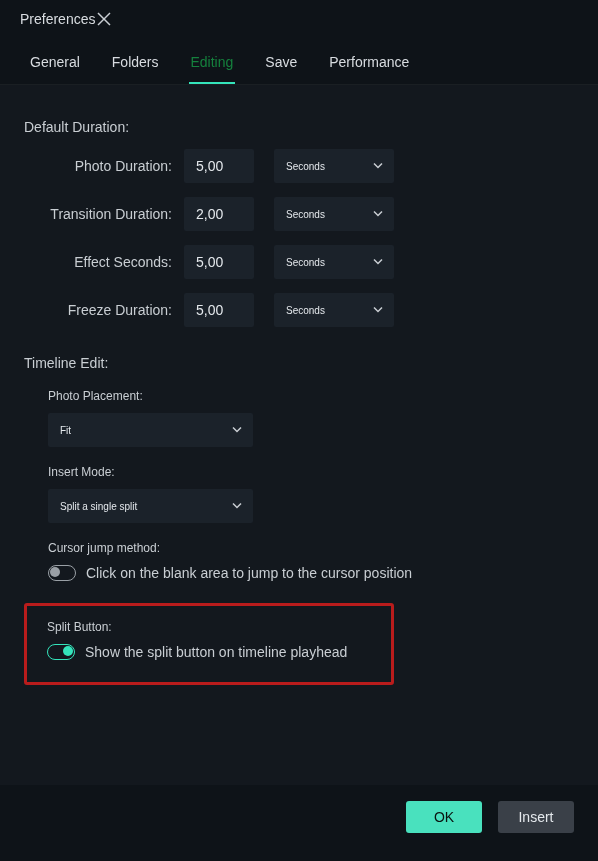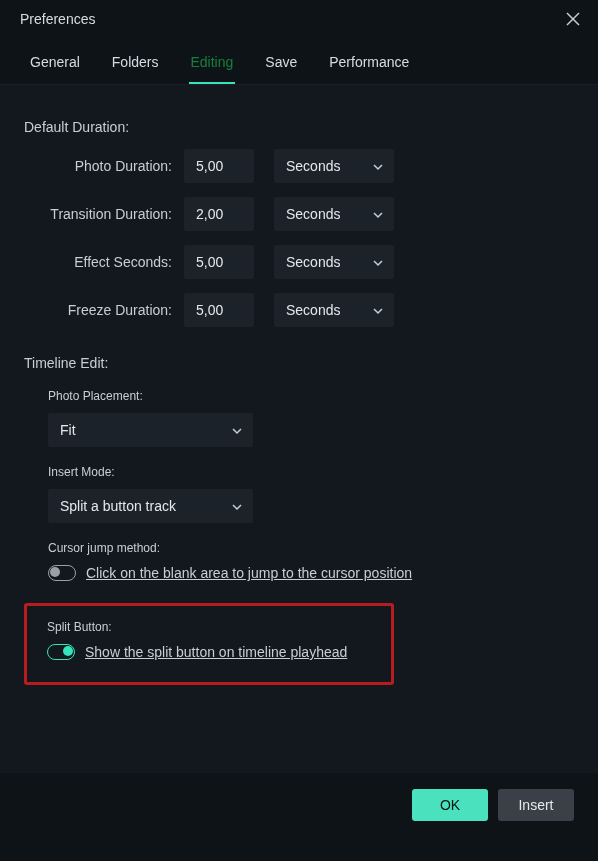--- a/index.html
+++ b/index.html
@@ -18,21 +18,20 @@
     width: 598px;
     height: 861px;
     background: #0e1318;
     display: flex;
     flex-direction: column;
   }
   
   .titlebar {
     display: flex;
     align-items: center;
-    justify-content: space-between;
     padding: 10px 16px 10px 20px;
     color: #d8dce0;
     font-size: 14px;
   }
   .close-icon {
     width: 18px;
     height: 18px;
     cursor: pointer;
     display: flex;
     align-items: center;
@@ -92,21 +91,21 @@
     border-radius: 2px;
     margin-right: 20px;
   }
   .select {
     width: 120px;
     height: 34px;
     background: #1b222a;
     border: none;
     color: #e4e8ec;
     padding: 0 30px 0 12px;
-    font-size: 14px;
+    font-size: 10px;
     border-radius: 2px;
     position: relative;
     display: flex;
     align-items: center;
     cursor: pointer;
   }
   .select.wide { width: 205px; }
   .select .chev {
     position: absolute;
     right: 10px;
@@ -122,21 +121,20 @@
   .sub-label {
     color: #c9ced3;
     margin-bottom: 10px;
     font-size: 12px;
   }
   .toggle-row {
     display: flex;
     align-items: flex-end;
     gap: 10px;
     margin-top: 9px;
-    text-decoration: underline;
   }
   .toggle {
     width: 28px;
     height: 16px;
     border-radius: 10px;
     border: 1.5px solid #9aa0a6;
     position: relative;
     cursor: pointer;
     flex-shrink: 0;
   }
@@ -155,24 +153,24 @@
     border: 3px solid #b91c1c;
     border-radius: 3px;
     padding: 14px 20px 22px 20px;
     margin-left: 0;
     margin-top: 22px;
     width: 370px;
   }
   
   .footer {
     background: #0e1318;
-    padding: 16px 24px 40px 0;
+    padding: 16px 24px 28px 0;
     display: flex;
     justify-content: flex-end;
-    gap: 10px;
+    gap: 16px;
   }
   .btn {
     min-width: 76px;
     height: 32px;
     border: none;
     border-radius: 3px;
     font-size: 14px;
     cursor: pointer;
     padding: 0 18px;
     font-weight: 500;
@@ -265,21 +263,21 @@
         <span>Fit</span>
         <span class="chev"><svg width="12" height="8" viewBox="0 0 12 8">
               <polyline points="2,2 6,6 10,2"></polyline>
             </svg></span>
       </div>
     </div>
 
     <div class="sub-section">
       <div class="sub-label">Insert Mode:</div>
       <div class="select wide">
-        <span>Split a button track</span>
+        <span>Split a single split</span>
         <span class="chev"><svg width="12" height="8" viewBox="0 0 12 8">
               <polyline points="2,2 6,6 10,2"></polyline>
             </svg></span>
       </div>
     </div>
 
     <div class="sub-section">
       <div class="sub-label">Cursor jump method:</div>
       <div class="toggle-row">
         <div class="toggle">

